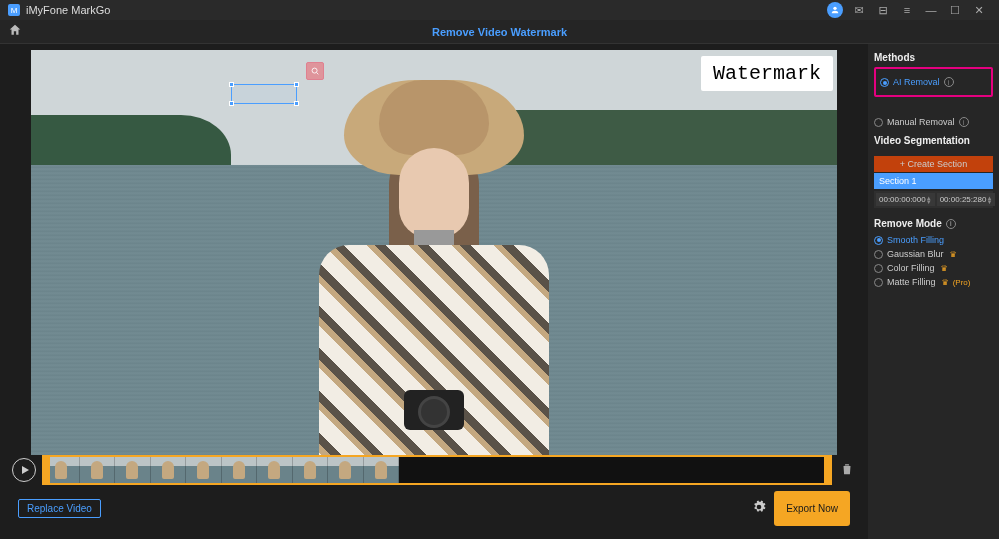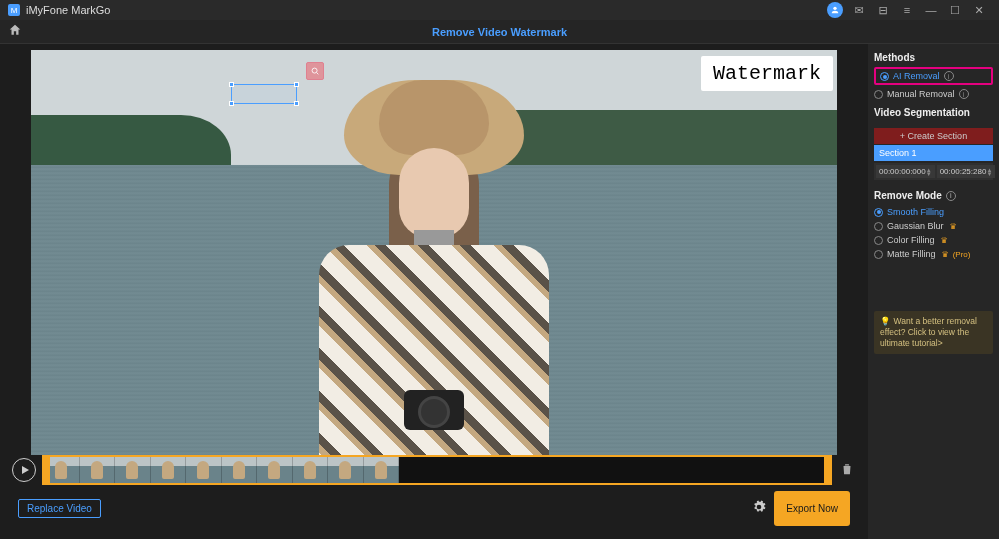--- a/index.html
+++ b/index.html
@@ -62,26 +62,26 @@
 
 .footer { display:flex; align-items:center; gap:8px; padding: 2px 10px 6px 10px; background:#1d1d1d;}
 .replace-btn { font-size:10px; padding:3px 8px; border:1px solid #4a9eff; color:#4a9eff; background:transparent; border-radius:2px; cursor:pointer;}
 .footer .spacer { flex:1; }
 .gear { color:#ccc; font-size:13px; cursor:pointer; }
 .export-btn { font-size:10px; padding:12px 12px; background:#f5a623; color:#1a1a1a; border:none; border-radius:3px; cursor:pointer; font-weight:500;}
 
 
 .sidebar .section-title { color:#eee; font-size:10px; margin: 2px 0 4px; font-weight:700;}
 .radio-row { display:flex; align-items:center; gap:4px; padding:2px 0; cursor:pointer; font-size:9px;}
-.radio-row.highlighted{border:2px solid #e4007f; padding:2px 4px; border-radius:2px; margin-bottom:2px;align-items:flex-end;}
+.radio-row.highlighted{border:2px solid #e4007f; padding:8px 4px; border-radius:2px; margin-bottom:18px;align-items:flex-end;}
 .radio { width:9px; height:9px; border:1px solid #888; border-radius:50%; display:inline-block; position:relative; flex-shrink:0;}
 .radio.checked { border-color:#4a9eff;}
 .radio.checked::after { content:""; position:absolute; top:1.5px; left:1.5px; width:4px; height:4px; background:#4a9eff; border-radius:50%;}
 .info-icn { width:10px; height:10px; border:1px solid #888; border-radius:50%; font-size:7px; display:inline-flex; align-items:center; justify-content:center; color:#888;}
-.seg-create { background:#7f1d1d; text-align:center; padding:3px; font-size:9px; color:#ccc; cursor:pointer; margin-top:10px;}
+.seg-create { background:#c2410c; text-align:center; padding:3px; font-size:9px; color:#ccc; cursor:pointer; margin-top:10px;}
 .seg-item { background:#4a9eff; color:#fff; padding:3px 5px; font-size:9px; margin-top:1px;}
 .time-inputs { display:flex; gap:2px; margin-top:2px; background:#2f2f2f; padding:2px;}
 .time-inputs .tinput { flex:1; background:#383838; padding:2px 3px; font-size:8px; color:#ccc; display:flex; align-items:center;}
 .steppers{display:flex;flex-direction:column;line-height:4px;font-size:6px;color:#888;}
 .crown { color:#f5a623; font-size:8px; margin-left:2px;}
 .pro-tag { color:#f5a623; font-size:8px;}
 .tip-box { background:#3a3424; border-radius:2px; padding:5px 6px; font-size:8.5px; color:#d4c080; line-height:1.3; margin-top:50px; cursor:pointer;}
 .tip-box .bulb{margin-right:3px;}
 </style>
 </head>
@@ -229,17 +229,14 @@
       <span>Color Filling</span>
       <span class="crown">♛</span>
     </div>
     <div class="radio-row">
       <span class="radio"></span>
       <span>Matte Filling</span>
       <span class="crown">♛</span>
       <span class="pro-tag">(Pro)</span>
     </div>
 
-    <div class="tip-box">
-      <span class="bulb">💡</span><span>Want a better removal effect? Click to view the ultimate tutorial&gt;</span>
-    </div>
   </div>
 </div>
 
 </body></html>

